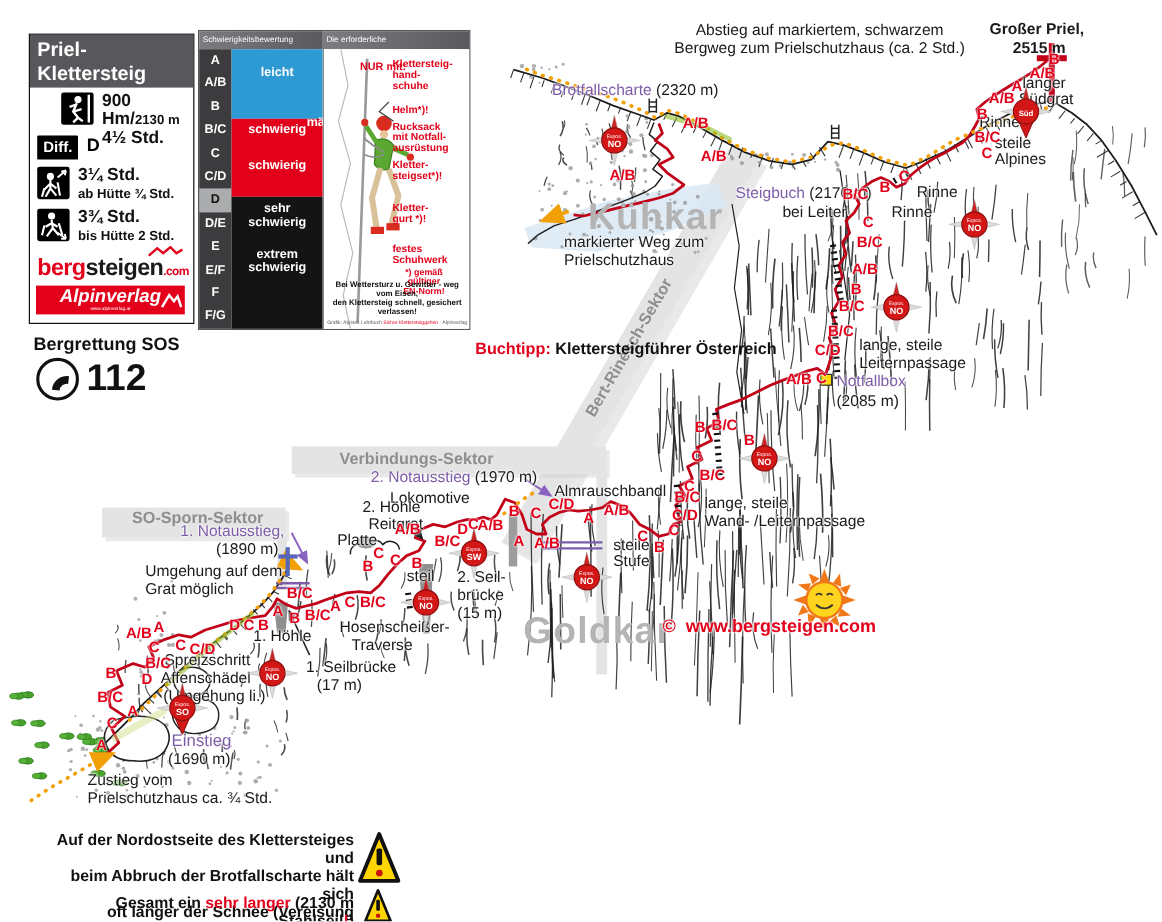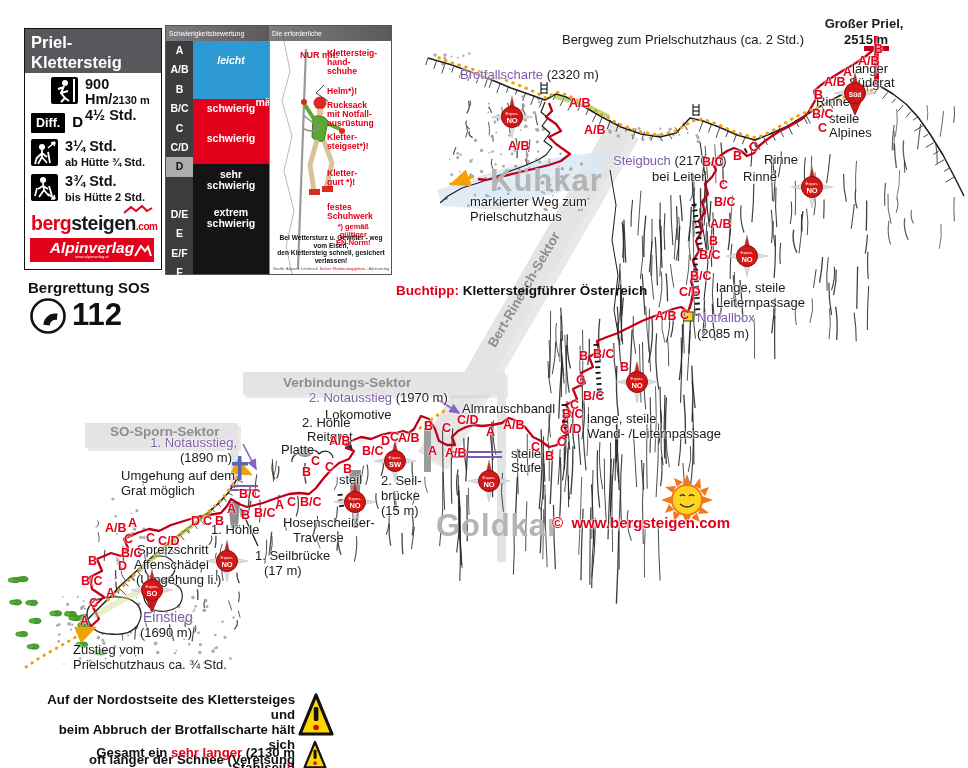--- a/index.html
+++ b/index.html
@@ -942,20 +942,21 @@
           <path d="M-22,-13 L-11,-14 -14,-7Z"></path>
           <path d="M-13,-22 L-4,-18 -10,-13Z"></path>
         </g>
       <circle r="15" fill="#ffd41e" stroke="#f07818" stroke-width="2"></circle>
       <path d="M-7,-4 a3,3 0 0 1 5,0 M2,-4 a3,3 0 0 1 5,0" stroke="#333" stroke-width="1.5" fill="none"></path>
       <path d="M-7,4 q7,6 14,0" stroke="#333" stroke-width="1.5" fill="none"></path>
     </g>
   </svg>
 
   <div id="labels-layer" style="position:absolute;left:0;top:0;width:968px;height:768px;">
+      <div class="map-label" style="left: 683px; top: 18px; transform: translateX(-50%);"><span>Abstieg auf markiertem, schwarzem</span></div>
       <div class="map-label" style="left: 683px; top: 33px; transform: translateX(-50%); text-align: center;"><span>Bergweg zum Prielschutzhaus (ca. 2 Std.)</span></div>
       <div class="map-label b" style="left: 864px; top: 17px; transform: translateX(-50%);"><span>Großer Priel,</span></div>
       <div class="map-label b" style="left: 866px; top: 33px; transform: translateX(-50%);"><span>2515 m</span></div>
       <div class="map-label" style="left: 460px; top: 68px;"><span style="color: rgb(125, 92, 168);">Brotfallscharte</span><span style="color: rgb(26, 26, 26);"> (2320 m)</span></div>
       <div class="map-label" style="left: 852px; top: 62px;"><span>langer</span></div>
       <div class="map-label" style="left: 849px; top: 76px;"><span>Südgrat</span></div>
       <div class="map-label" style="left: 816px; top: 95px;"><span>Rinne</span></div>
       <div class="map-label" style="left: 829px; top: 112px;"><span>steile</span></div>
       <div class="map-label" style="left: 829px; top: 126px;"><span>Alpines</span></div>
       <div class="map-label" style="left: 764px; top: 153px;"><span>Rinne</span></div>
@@ -1240,32 +1241,32 @@
     <div class="lhd" style="left:0;width:103px;">Schwierigkeitsbewertung</div>
     <div class="lhd" style="left:103px;right:0;width:auto;">Die erforderliche Klettersteigausrüstung:</div>
     <div id="gradecol">
         <div class="grade" style="height: 19.4167px; line-height: 19.4167px;">A</div>
         <div class="grade" style="height: 19.4167px; line-height: 19.4167px;">A/B</div>
         <div class="grade" style="height: 19.4167px; line-height: 19.4167px;">B</div>
         <div class="grade" style="height: 19.4167px; line-height: 19.4167px;">B/C</div>
         <div class="grade" style="height: 19.4167px; line-height: 19.4167px;">C</div>
         <div class="grade" style="height: 19.4167px; line-height: 19.4167px;">C/D</div>
         <div class="grade active" style="height: 19.4167px; line-height: 19.4167px;">D</div>
-        <div class="grade" style="height: 19.4167px; line-height: 19.4167px; margin-top: 28px;">D/E</div>
+        <div class="grade" style="height: 19.4167px; line-height: 19.4167px;">D/E</div>
         <div class="grade" style="height: 19.4167px; line-height: 19.4167px;">E</div>
         <div class="grade" style="height: 19.4167px; line-height: 19.4167px;">E/F</div>
         <div class="grade" style="height: 19.4167px; line-height: 19.4167px;">F</div>
         <div class="grade" style="height: 19.4167px; line-height: 19.4167px;">F/G</div>
       </div>
     <div id="bandcol">
       <div class="band" style="top:0;height:58px;background:#2d9ad3;"></div>
       <div class="band" style="top:58px;height:65px;background:#e2001a;"></div>
       <div class="band" style="top:123px;height:110px;background:#141414;"></div>
       <div id="lvls">
-          <div class="lvl" style="top: 14px; font-style: italic;">leicht</div>
+          <div class="lvl" style="top: 14px;">leicht</div>
           <div class="lvl" style="top: 56px; padding-left: 40px;">mäßig</div>
           <div class="lvl" style="top: 62px;">schwierig</div>
           <div class="lvl" style="top: 92px;">schwierig</div>
           <div class="lvl" style="top: 128px;">sehr
 schwierig</div>
           <div class="lvl" style="top: 166px;">extrem
 schwierig</div>
         </div>
     </div>
     <div id="equipcell">

